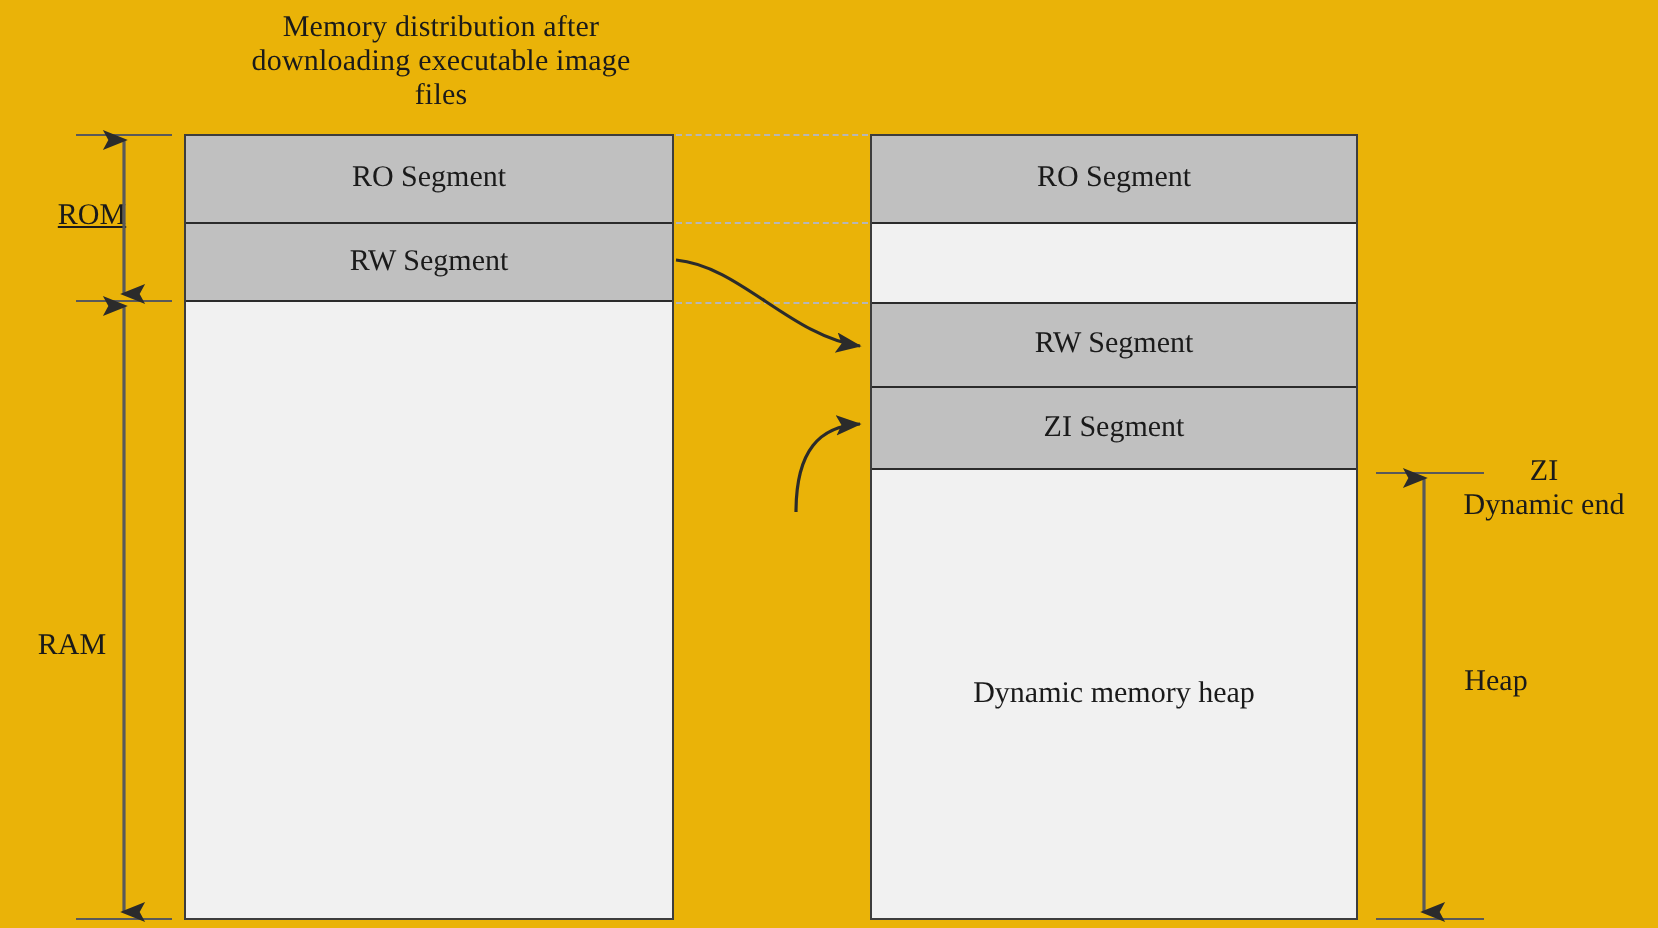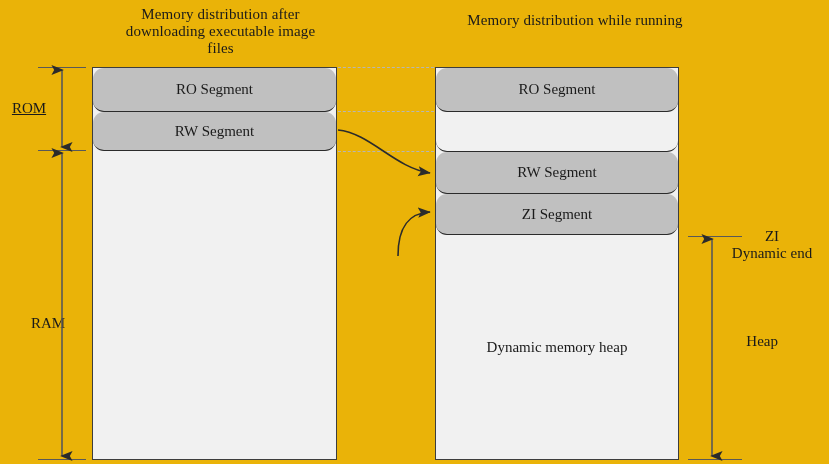--- a/index.html
+++ b/index.html
@@ -44,21 +44,20 @@
   
   .seg {
     position: absolute;
     left: 0;
     box-sizing: border-box;
     display: flex;
     align-items: center;
     justify-content: center;
     font-size: 15px;
     color: #1a1a1a;
-    border-radius: 11px;
   }
   .seg.filled {
     background: #c0c0c0;
     border-bottom: 1px solid #2b2b2b;
   }
   .seg.empty {
     background: #f1f1f1;
     border-bottom: 1px solid #2b2b2b;
   }
   .seg.plain {
@@ -98,47 +97,46 @@
     position: absolute;
     font-size: 15px;
     color: #1a1a1a;
     text-align: center;
     white-space: nowrap;
   }
   #tick-top { left: 38px; top: 67px;  width: 48px; }
   #tick-mid { left: 38px; top: 150px; width: 48px; }
   #tick-bot { left: 38px; top: 459px; width: 48px; }
 
-  #label-rom { left: 1px;  top: 100px; width: 56px; text-decoration: underline; }
-  #label-ram { left: 20px;  top: 315px; width: 56px; }
+  #label-rom { left: 18px;  top: 100px; width: 56px; text-decoration: underline; }
+  #label-ram { left: 8px;  top: 315px; width: 56px; }
 
   
   #tick-zi     { left: 688px; top: 236px; width: 54px; }
   #tick-bottom2{ left: 688px; top: 459px; width: 54px; }
 
   #label-zi-end { left: 718px; top: 228px; width: 108px; line-height: 17px; }
-  #label-heap   { left: 718px; top: 333px; width: 60px;  text-align: right; }
+  #label-heap   { left: 718px; top: 333px; width: 60px;  text-align: center; }
 
   
   #overlay {
     position: absolute;
     left: 0; top: 0;
     width: 829px;
     height: 464px;
     pointer-events: none;
   }
 </style>
 </head>
 <body>
 
 <div id="canvas">
 
   <div class="panel-title" id="title-left">Memory distribution after downloading executable image files</div>
 
-  <div class="panel-title" id="title-right">Memory distribution while running</div>
 
   <div class="mem-col" id="col-left">
     <div class="seg filled" id="l-ro">RO Segment</div>
     <div class="seg filled" id="l-rw">RW Segment</div>
     <div class="seg plain" id="l-free"></div>
   </div>
 
   <div class="mem-col" id="col-right">
     <div class="seg filled" id="r-ro">RO Segment</div>
     <div class="seg empty" id="r-gap"></div>

